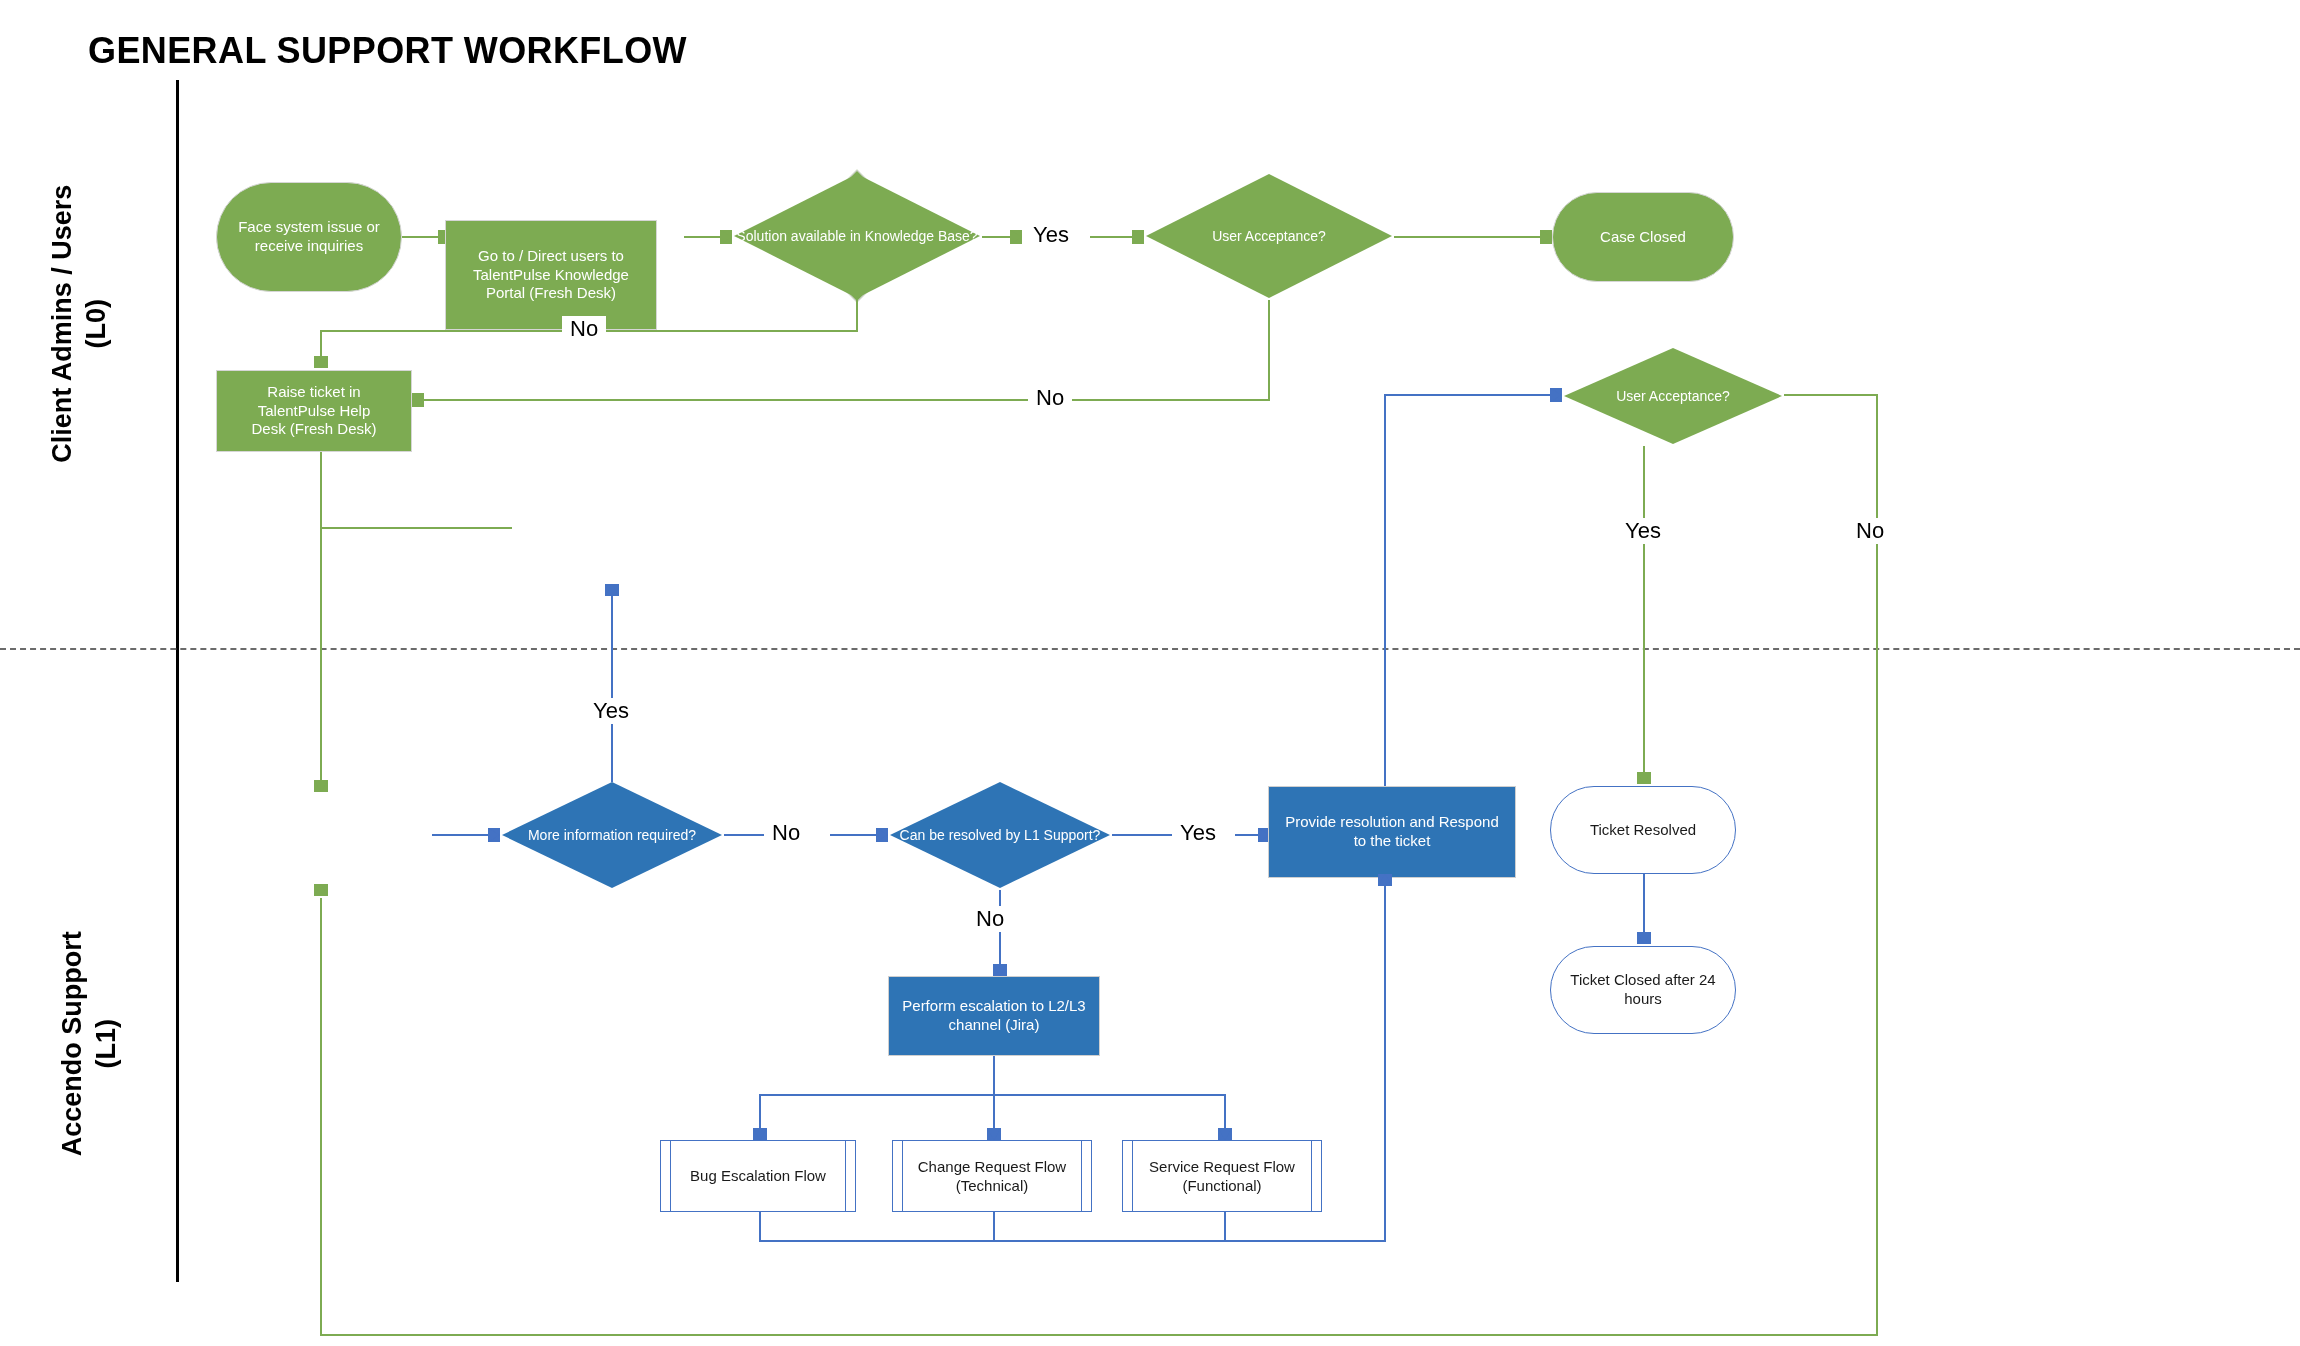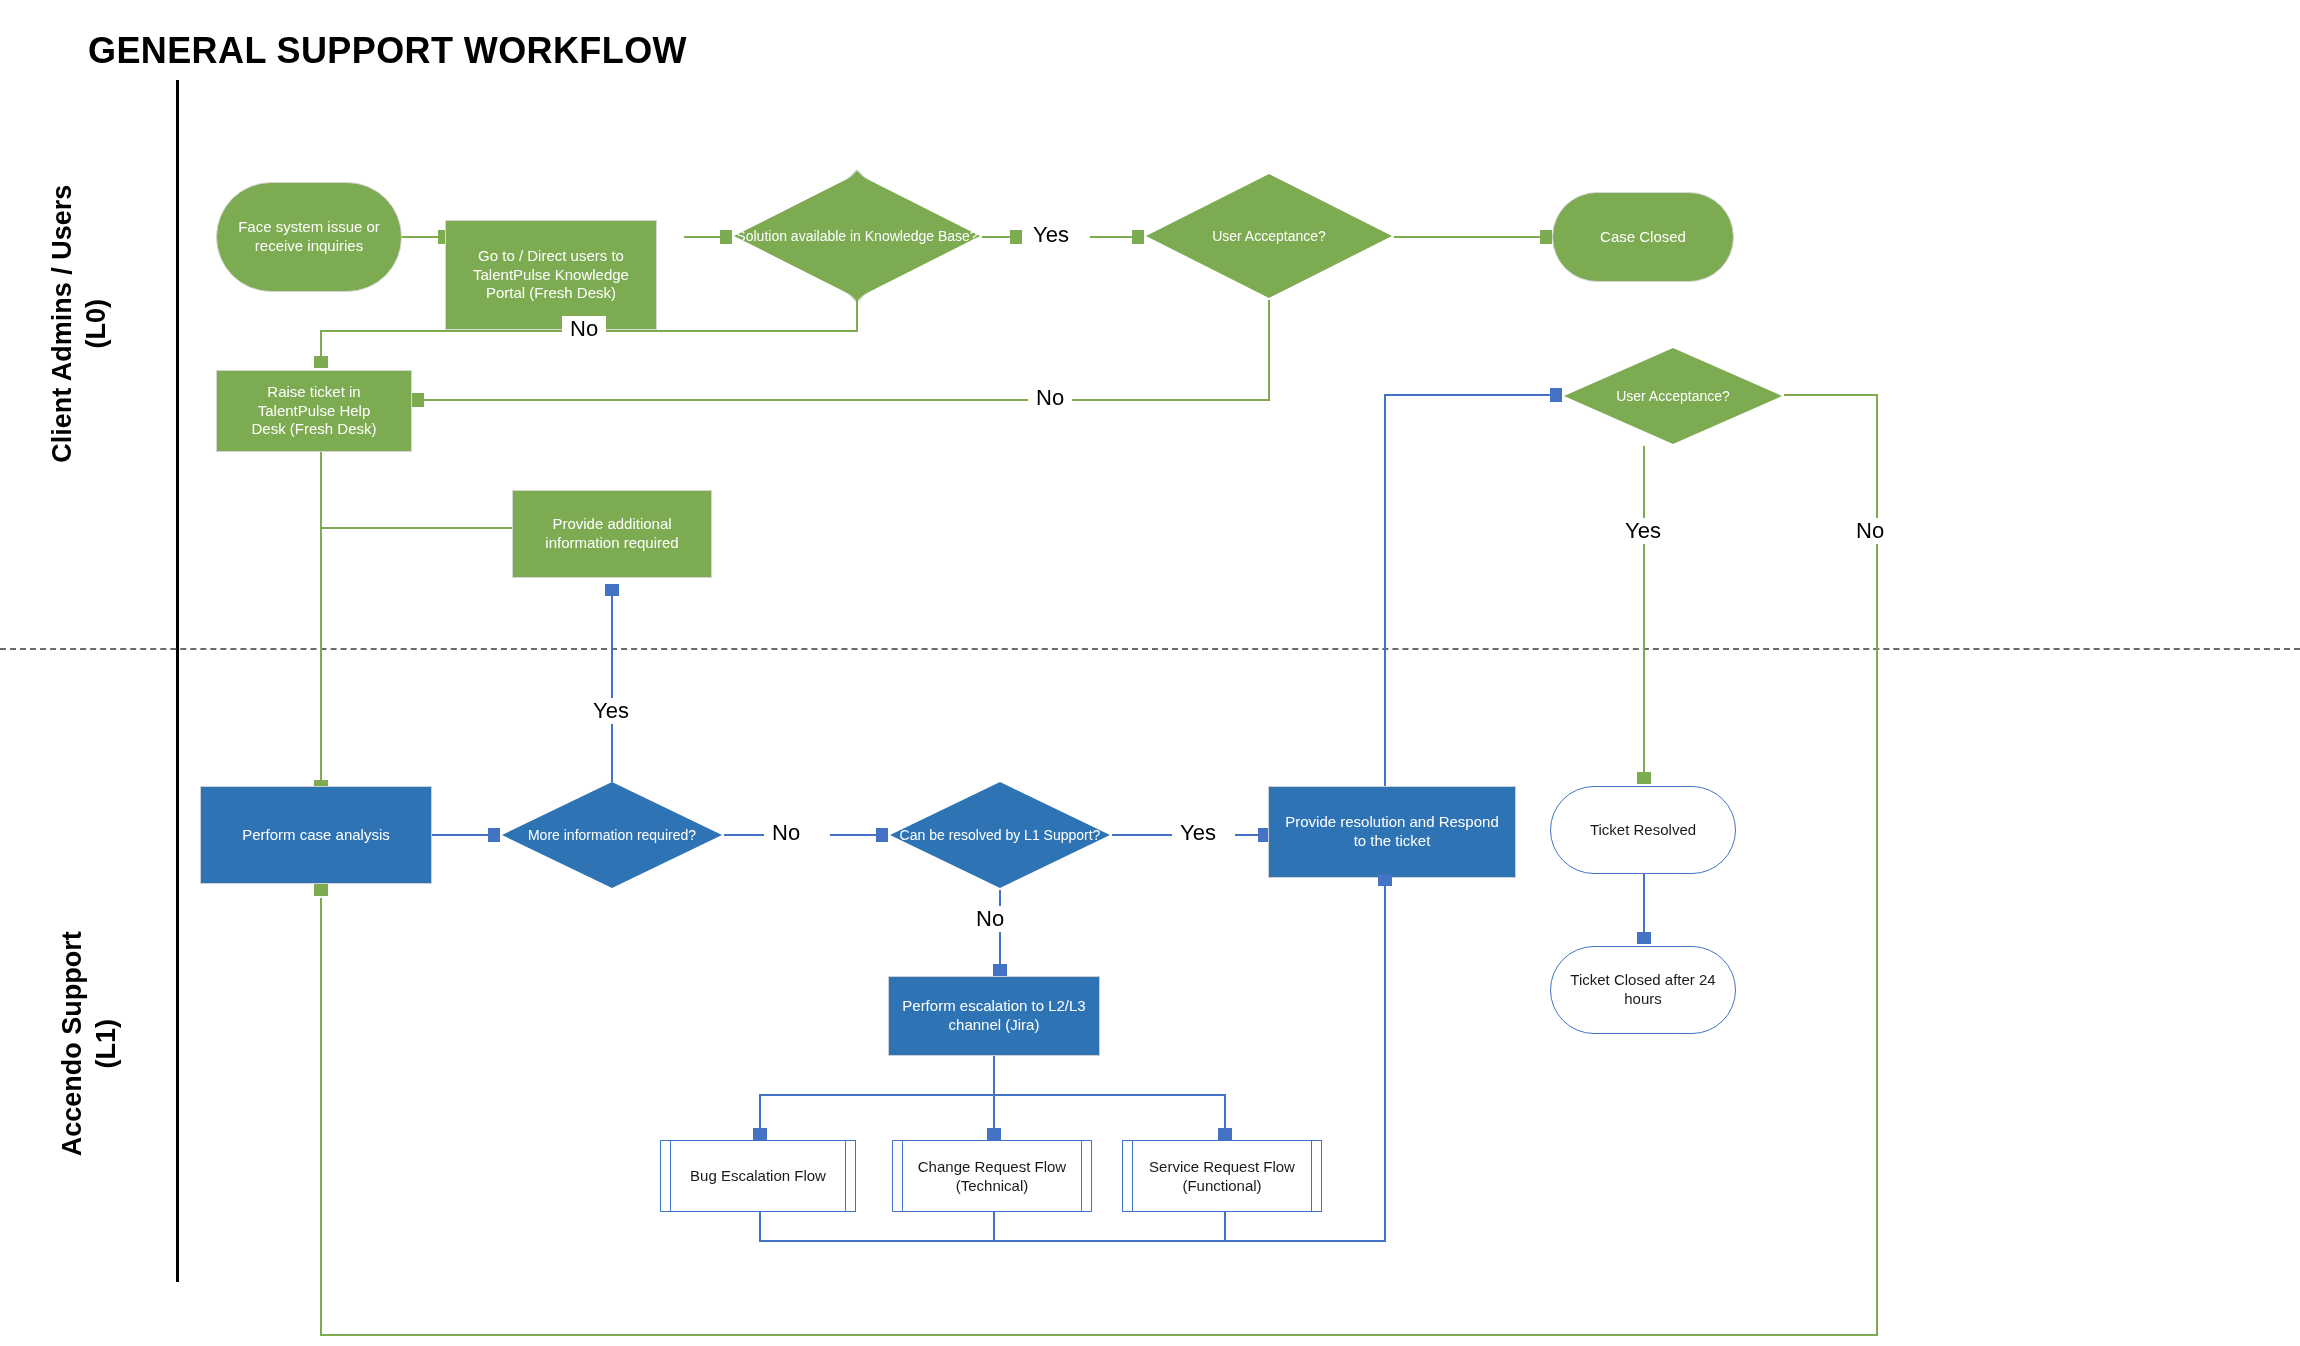--- a/index.html
+++ b/index.html
@@ -117,25 +117,23 @@
   <div class="node rect green-fill" style="left:216px;top:370px;width:196px;height:82px;padding:0 22px;">Raise ticket in TalentPulse Help Desk (Fresh Desk)</div>
 
   <div class="ln vl g" style="left:1268px;top:300px;height:100px;"></div>
   <div class="ln hl g" style="left:424px;top:399px;width:846px;"></div>
   <div class="edge-label" style="left:1028px;top:385px;">No</div>
   <div class="arrow ar-l g" style="left:412px;top:393px;"></div>
 
   <div class="ln vl g" style="left:320px;top:452px;height:332px;"></div>
   <div class="arrow ar-d g" style="left:314px;top:780px;"></div>
 
-  <div class="node rect green-fill" style="left:512px;top:490px;width:200px;height:88px;padding:0 10px;">Provide additional information required</div>
 
   <div class="ln hl g" style="left:320px;top:527px;width:192px;"></div>
 
-  <div class="node rect blue-fill" style="left:200px;top:786px;width:232px;height:98px;padding:0 12px;">Perform case analysis</div>
 
   <div class="ln hl b" style="left:432px;top:834px;width:58px;"></div>
   <div class="arrow ar-r b" style="left:488px;top:828px;"></div>
 
   <div class="diamond" style="left:500px;top:780px;width:224px;height:110px;">
     <svg width="224" height="110" style="position:absolute;left:0;top:0;">
       <polygon points="112,2 222,55 112,108 2,55" fill="#2E74B5"></polygon>
     </svg>
     <div class="dlabel">More information required?</div>
   </div>

